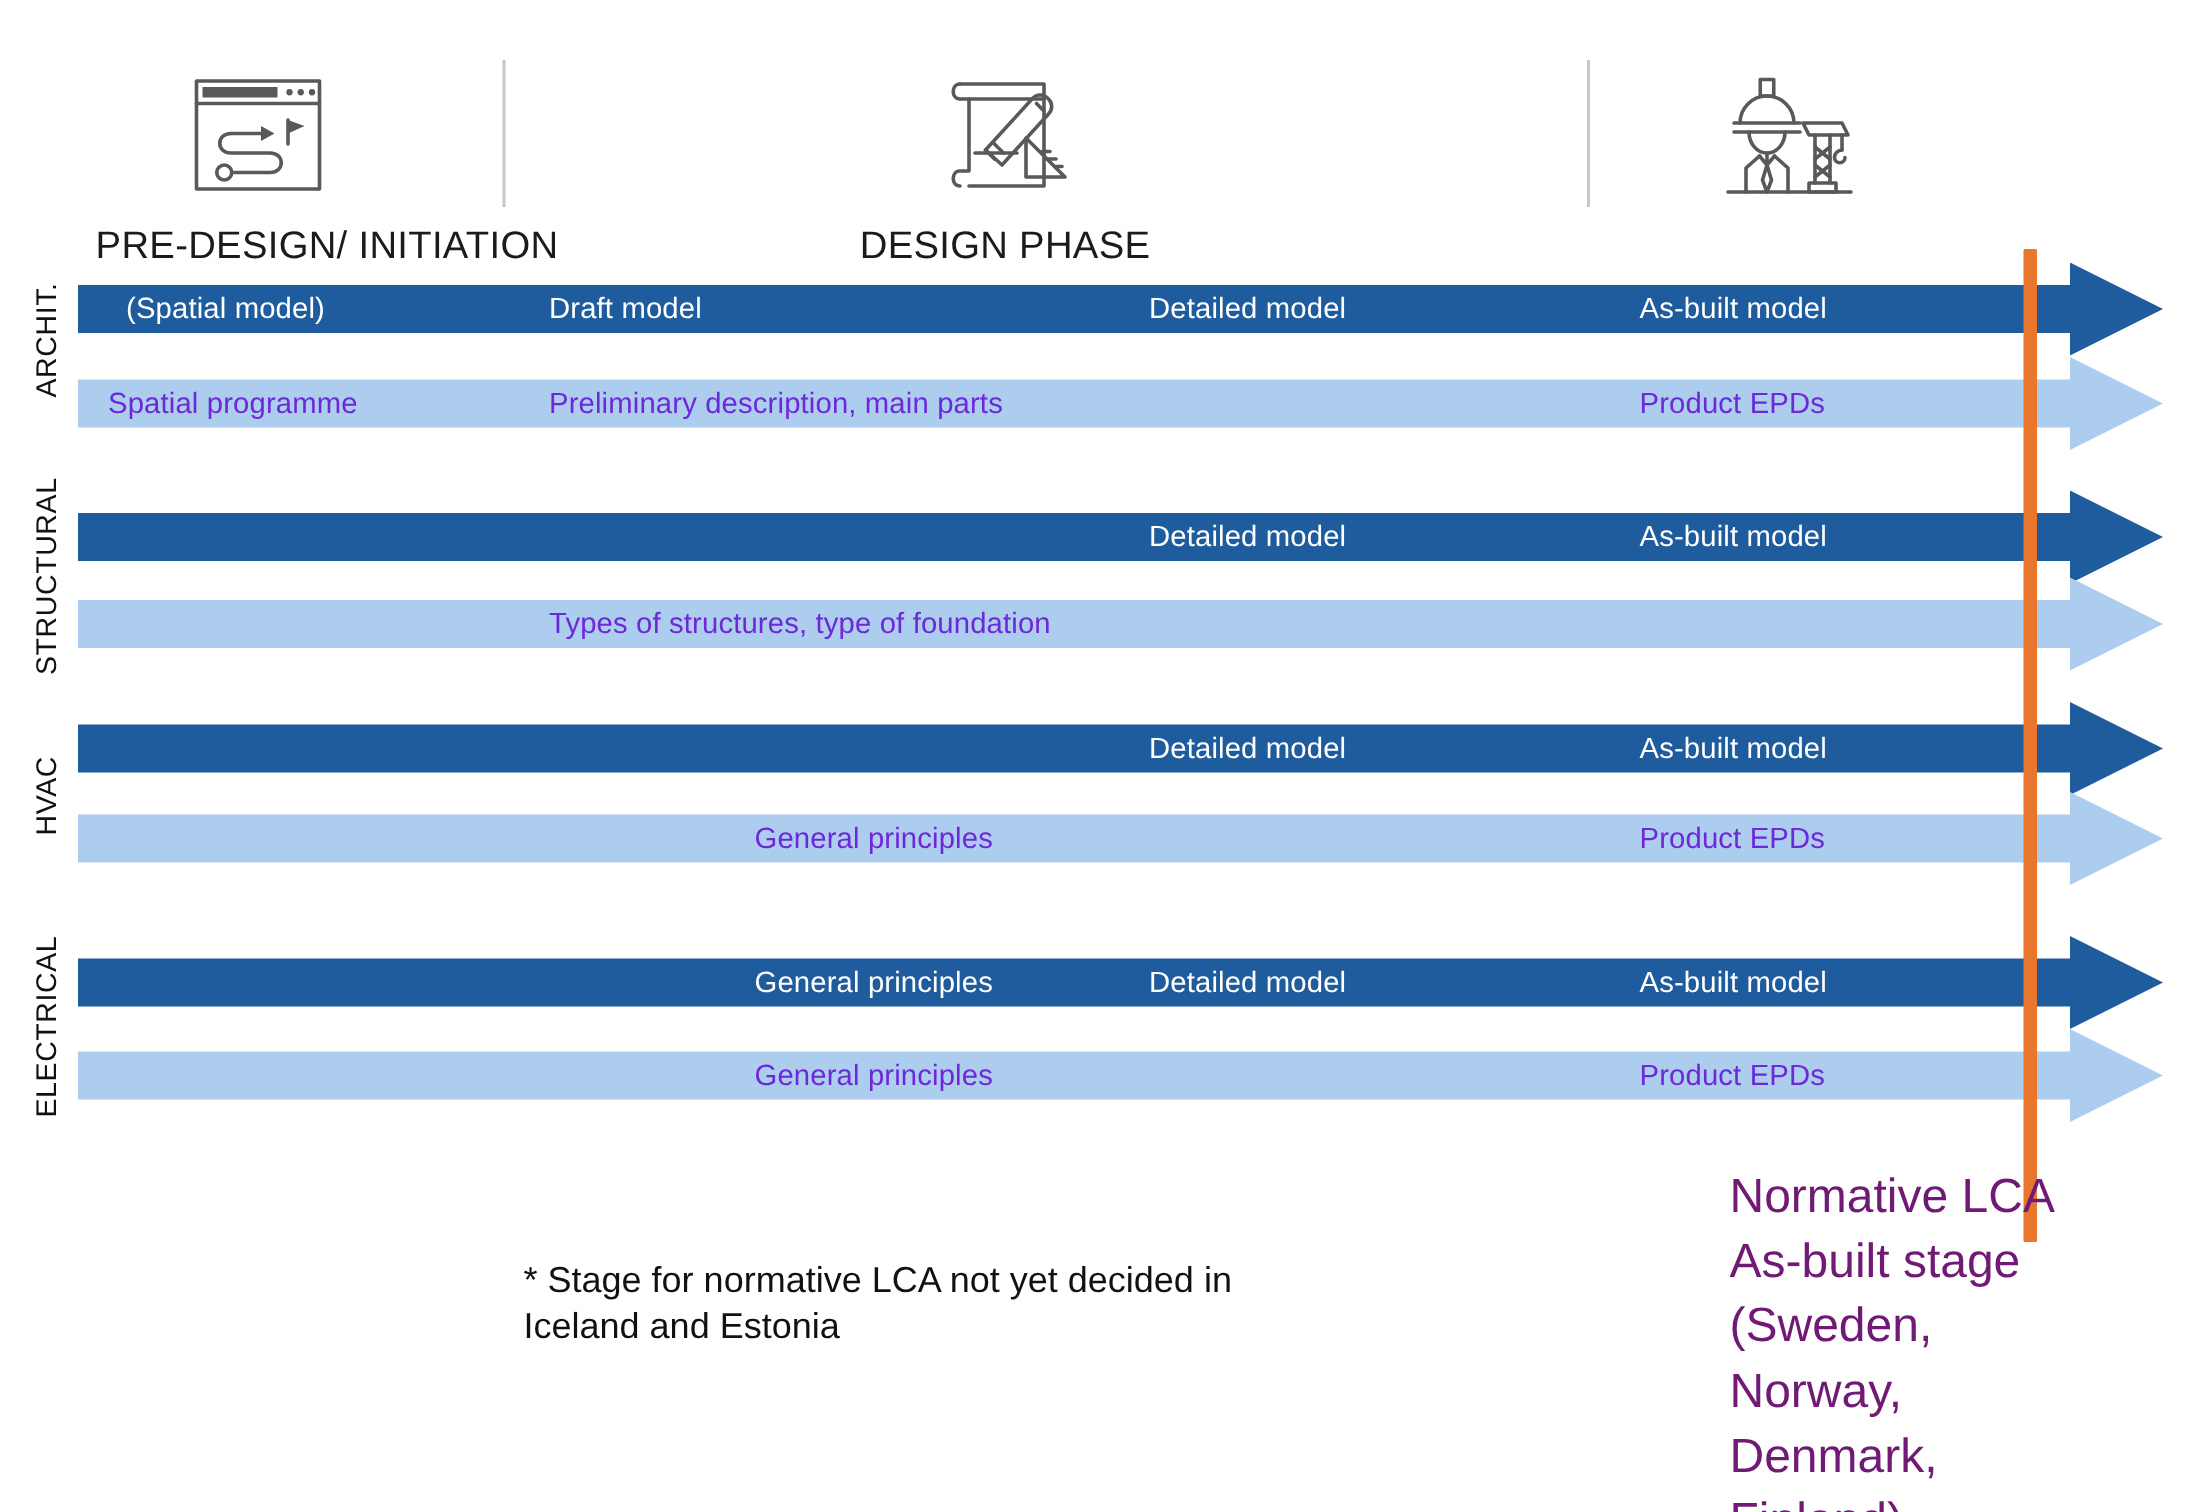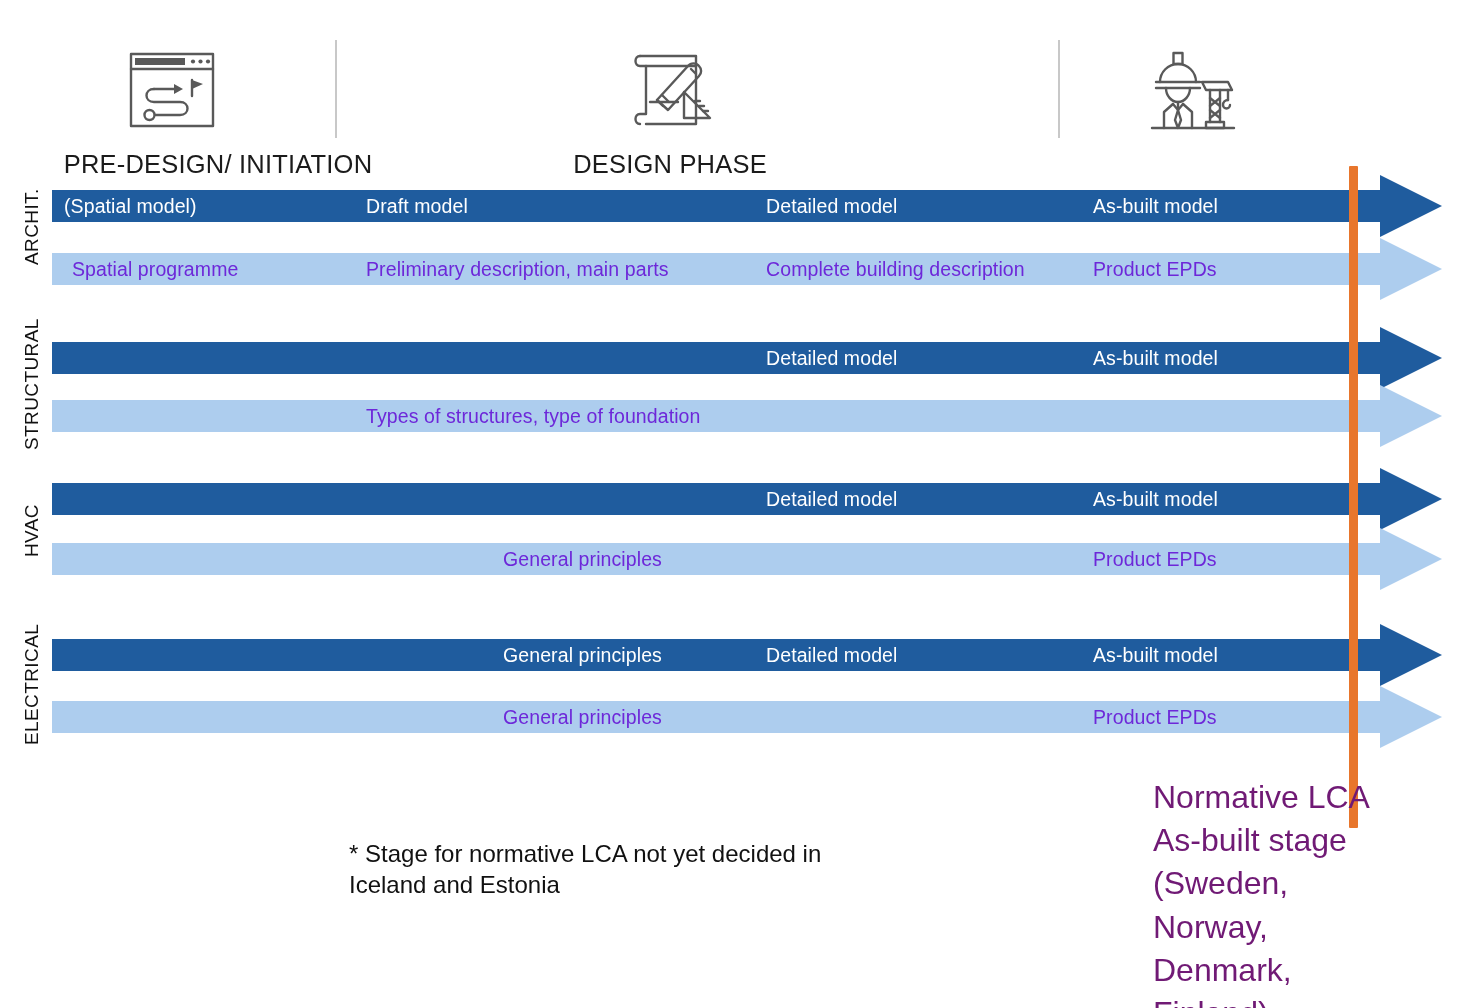--- a/index.html
+++ b/index.html
@@ -183,36 +183,35 @@
   <div class="disc-label" style="left:22px; top:557px;">HVAC</div>
   <div class="disc-label" style="left:22px; top:745px;">ELECTRICAL</div>
 
   <div class="bar-wrap" style="left:52px; top:175px; width:1390px;">
     <div class="bar-shaft" style="width:1328px; background:#1F5C9E;"></div>
     <div class="bar-head" style="left:1328px;">
       <svg viewBox="0 0 62 62" preserveAspectRatio="none">
           <polygon points="0,0 62,31 0,62" fill="#1F5C9E"></polygon>
         </svg>
     </div>
-    <div class="bar-text on-dark" style="left:12px;">(Spatial model)</div>
+    <div class="bar-text on-dark" style="left:32px;">(Spatial model)</div>
     <div class="bar-text on-dark" style="left:314px;">Draft model</div>
     <div class="bar-text on-dark" style="left:714px;">Detailed model</div>
     <div class="bar-text on-dark" style="left:1041px;">As-built model</div>
   </div>
 
   <div class="bar-wrap" style="left:52px; top:238px; width:1390px;">
     <div class="bar-shaft" style="width:1328px; background:#ADCDEE;"></div>
     <div class="bar-head" style="left:1328px;">
       <svg viewBox="0 0 62 62" preserveAspectRatio="none">
           <polygon points="0,0 62,31 0,62" fill="#ADCDEE"></polygon>
         </svg>
     </div>
     <div class="bar-text on-light" style="left:20px;">Spatial programme</div>
     <div class="bar-text on-light" style="left:314px;text-align:right;">Preliminary description, main parts</div>
-    <div class="bar-text on-light" style="left:714px;">Complete building description</div>
     <div class="bar-text on-light" style="left:1041px;">Product EPDs</div>
   </div>
 
   <div class="bar-wrap" style="left:52px; top:327px; width:1390px;">
     <div class="bar-shaft" style="width:1328px; background:#1F5C9E;"></div>
     <div class="bar-head" style="left:1328px;">
       <svg viewBox="0 0 62 62" preserveAspectRatio="none">
           <polygon points="0,0 62,31 0,62" fill="#1F5C9E"></polygon>
         </svg>
     </div>

